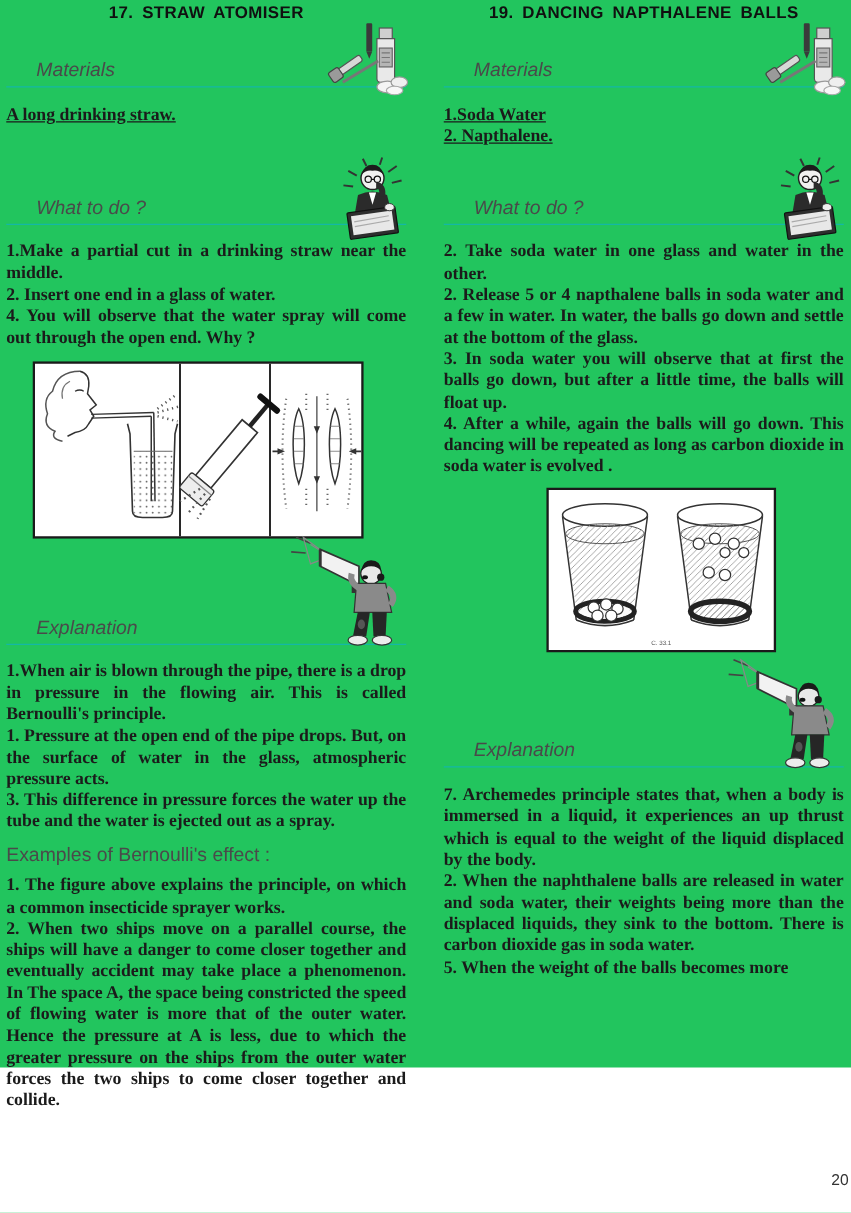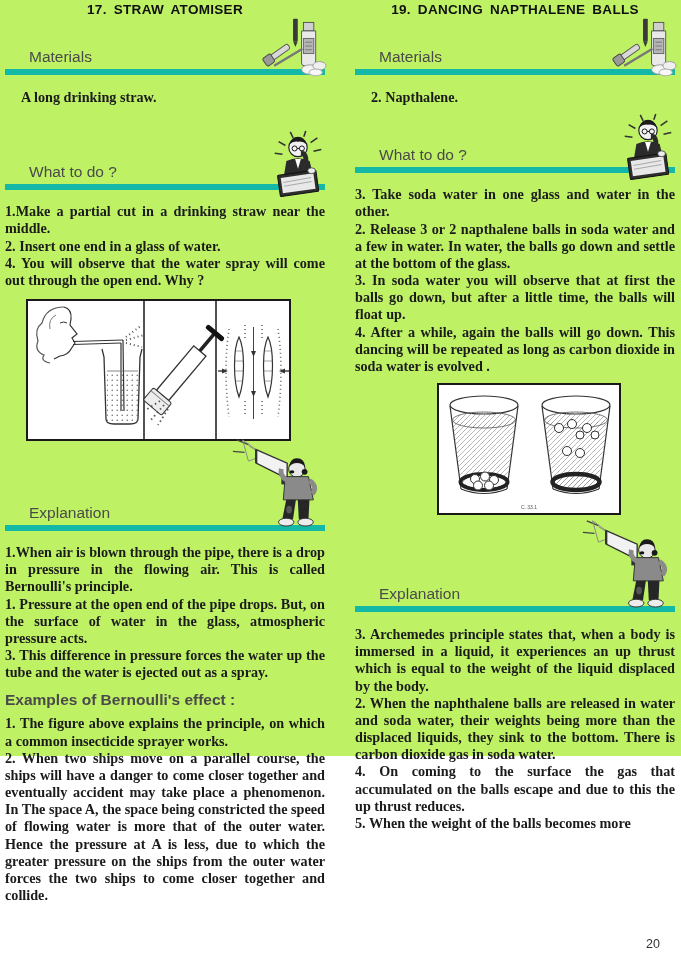--- a/index.html
+++ b/index.html
@@ -1,39 +1,39 @@
 <!DOCTYPE html>
 <html><head>
 <meta charset="utf-8">
 <style>
   html,body{margin:0;padding:0;background:#fff;}
   body{width:681px;height:970px;overflow:hidden;font-family:"Liberation Serif",serif;color:#1b1b1b;}
-  .sheet{position:relative;width:681px;height:756px;box-sizing:border-box;display:flex;gap:30px;padding:2px 6px 0 5px;background:#bef264;}
+  .sheet{position:relative;width:681px;height:854px;box-sizing:border-box;display:flex;gap:30px;padding:2px 6px 0 5px;background:#22c55e;}
   .col{flex:0 0 320px;width:320px;position:relative;}
   .exp-title{margin:0;text-align:center;font-family:"Liberation Sans",sans-serif;font-weight:700;
              font-size:13.5px;letter-spacing:.3px;word-spacing:3px;color:#101010;white-space:nowrap;}
-  .sec-head{position:relative;border-bottom:6px solid #14b8a6;padding:0 0 3px 24px;}
+  .sec-head{position:relative;border-bottom:1px solid #14b8a6;padding:0 0 3px 24px;font-style:italic;}
   .sec-label{font-family:"Liberation Sans",sans-serif;font-size:15.5px;color:#4a4a4a;}
   .corner-icon{position:absolute;}
   .ic-mat{right:-2px;bottom:-8px;}
   .ic-think{right:-4px;bottom:-14px;}
   .ic-shout{right:2px;bottom:-4px;}
   .head-materials{margin-top:31px;}
-  .mat-text{margin:14px 0 0 16px;}
+  .mat-text{margin:14px 0 0 0;text-decoration:underline;}
   .steps{margin-top:13px;}
   .steps p, .mat-text p, p.body{margin:0;font-size:14.2px;line-height:1.21;font-weight:600;text-align:justify;}
   .mat-text p{text-align:left;}
   .mt-todo-l{margin-top:57px;}
   .mt-todo-r{margin-top:40px;}
   .mt-expl-l{margin-top:63px;}
   .mt-expl-r{margin-top:70px;}
   .fig1{display:block;margin:10px 0 0 21px;}
   .fig2{display:block;margin:8px 0 0 82px;}
-  .sub-head{margin:10px 0 6px 0;font-family:"Liberation Sans",sans-serif;font-size:15.5px;font-weight:700;color:#4a4a4a;}
-  .page-num{position:absolute;right:21px;top:937px;font-family:"Liberation Sans",sans-serif;font-size:12.5px;color:#333;}
+  .sub-head{margin:10px 0 6px 0;font-family:"Liberation Sans",sans-serif;font-size:15.5px;font-weight:400;color:#4a4a4a;}
+  .page-num{position:absolute;right:2px;top:937px;font-family:"Liberation Sans",sans-serif;font-size:12.5px;color:#333;}
 </style>
 </head>
 <body>
 
 <svg width="0" height="0" style="position:absolute" aria-hidden="true">
   <defs>
     <g id="ico-materials">
       <rect x="34" y="3" width="5" height="24" rx="1" fill="#3a3a3a"></rect>
       <polygon points="34,27 39,27 36.5,33" fill="#3a3a3a"></polygon>
       <rect x="45" y="7" width="11" height="9" fill="#cfcfcf" stroke="#555"></rect>
@@ -230,32 +230,33 @@
   <div class="col">
     <h1 class="exp-title">19. DANCING NAPTHALENE BALLS</h1>
 
     <div class="sec-head head-materials">
       <span class="sec-label">Materials</span>
       <svg class="corner-icon ic-mat" width="66" height="62" viewBox="0 0 70 64">
           <use href="#ico-materials"></use>
         </svg>
     </div>
     <div class="mat-text">
+      <p>1.Soda Water</p>
       <p>2. Napthalene.</p>
     </div>
 
     <div class="sec-head mt-todo-r">
       <span class="sec-label">What to do ?</span>
       <svg class="corner-icon ic-think" width="62" height="72" viewBox="0 0 64 74">
           <use href="#ico-thinker"></use>
         </svg>
     </div>
     <div class="steps">
-      <p>3. Take soda water in one glass and water in the other.</p>
-      <p>2. Release 3 or 2 napthalene balls in soda water and a few in water.  In water, the balls go down and settle at the bottom of the glass.</p>
+      <p>2. Take soda water in one glass and water in the other.</p>
+      <p>2. Release 5 or 4 napthalene balls in soda water and a few in water.  In water, the balls go down and settle at the bottom of the glass.</p>
       <p>3. In soda water you will observe that at first the balls go down, but after a little time, the balls will float up.</p>
       <p>4. After a while, again the balls will go down.  This dancing will be repeated as long as carbon dioxide in soda water is evolved .</p>
     </div>
 
     <svg class="fig2" width="184" height="132" viewBox="0 0 184 132">
       <defs>
         <pattern id="hatch2" width="5" height="5" patternUnits="userSpaceOnUse">
           <path d="M0,5 L5,0" stroke="#8a8a8a" stroke-width="0.6"></path>
         </pattern>
       </defs>
@@ -300,21 +301,20 @@
       <text x="92" y="126" font-size="5" fill="#555" text-anchor="middle" font-family="Liberation Sans, sans-serif">C. 33.1</text>
     </svg>
 
     <div class="sec-head mt-expl-r">
       <span class="sec-label">Explanation</span>
       <svg class="corner-icon ic-shout" width="92" height="97" viewBox="0 0 95 100">
           <use href="#ico-shouter"></use>
         </svg>
     </div>
     <div class="steps" style="margin-top:14px">
-      <p>3. Archemedes principle  states that, when a body is immersed in a liquid, it experiences an up thrust which is equal to the weight of the liquid displaced by the body.</p>
+      <p>7. Archemedes principle  states that, when a body is immersed in a liquid, it experiences an up thrust which is equal to the weight of the liquid displaced by the body.</p>
       <p>2. When the naphthalene balls are released in water and soda water, their weights being more than the displaced liquids, they sink to the bottom. There is carbon dioxide gas in soda water.</p>
-      <p>4. On coming to the surface the gas that accumulated  on the balls escape and due to this the up thrust reduces.</p>
       <p>5. When the weight of the balls becomes more</p>
     </div>
   </div>
 
   <div class="page-num">20</div>
 </div>
 
 </body></html>

